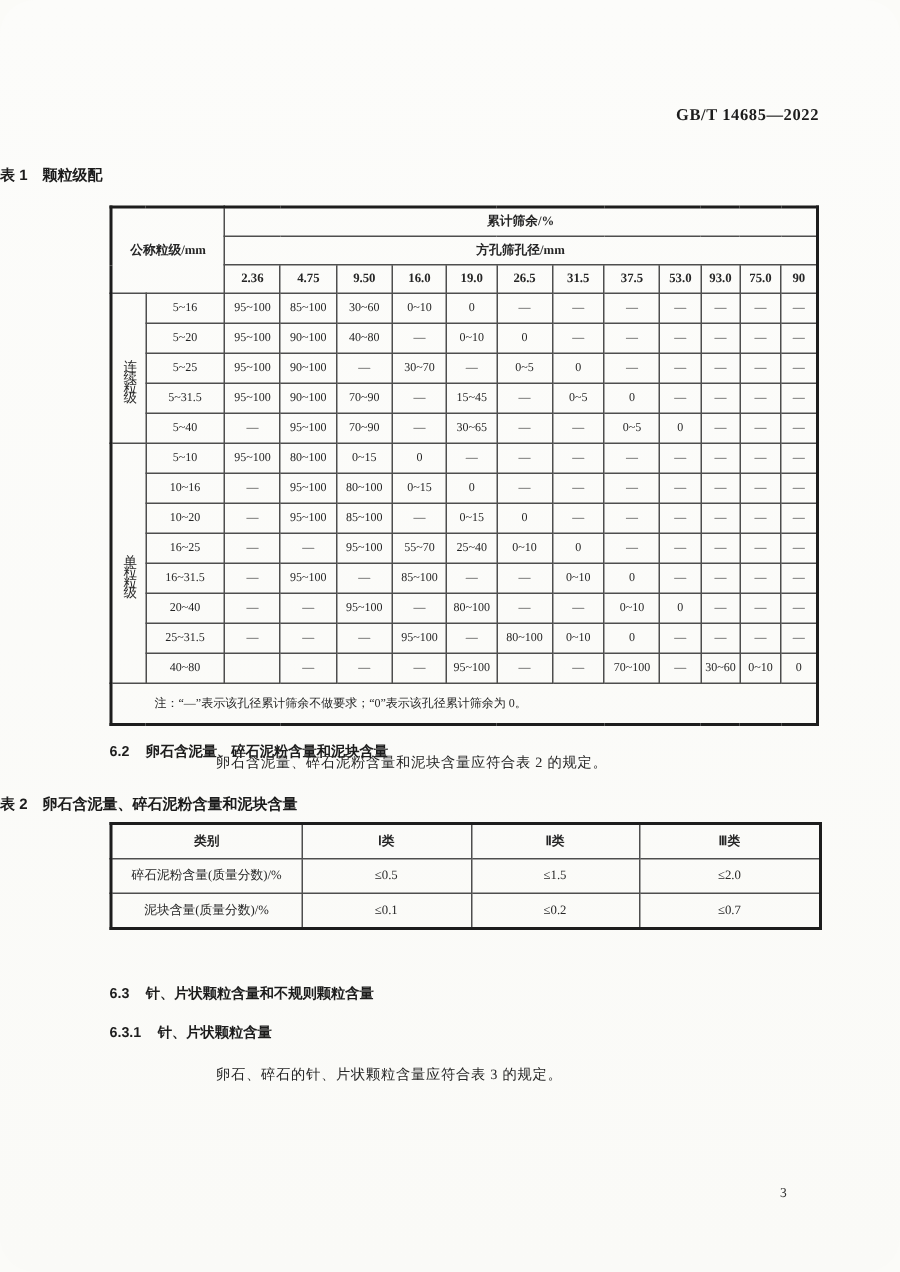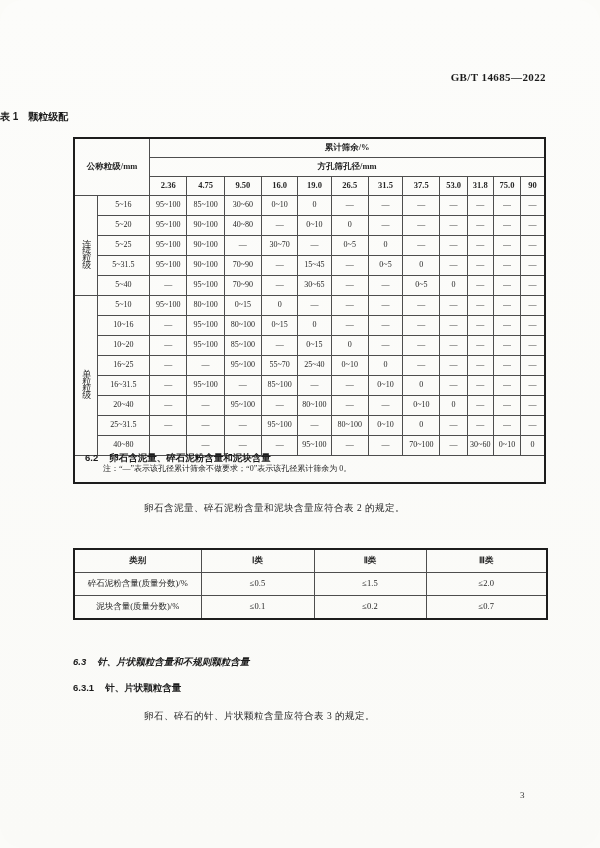--- a/index.html
+++ b/index.html
@@ -53,22 +53,22 @@
     font-size:8px;white-space:normal;
   }
   #table2 th{height:20px;font-size:8.5px;margin-left:30px;}
   #table2 td{height:20px;font-size:8.5px;}
   .sec-head{
     position:absolute;left:73px;
     font-family:"Liberation Sans", sans-serif;
     font-weight:bold;font-size:9.5px;color:#1c1c1c;
     white-space:nowrap;
   }
-  #sec62{top:452px;margin-left:12px;}
-  #sec63{top:656px;font-style:italic;}
+  #sec62{top:495px;}
+  #sec63{top:656px;}
   #sec631{top:682px;}
   .sec-num{margin-right:11px;}
   .body-text{
     position:absolute;left:96px;
     font-size:9.5px;color:#262626;white-space:nowrap;
     letter-spacing:0.5px;
     padding-left:48px;
   }
   #sec62-body{top:502px;}
   #sec631-body{top:710px;}
@@ -114,21 +114,21 @@
       <tr id="t1-sizes">
           <th>2.36</th>
           <th>4.75</th>
           <th>9.50</th>
           <th>16.0</th>
           <th>19.0</th>
           <th>26.5</th>
           <th>31.5</th>
           <th>37.5</th>
           <th>53.0</th>
-          <th>31.8</th>
+          <th>93.0</th>
           <th>75.0</th>
           <th>90</th>
         </tr>
     </thead>
     <tbody id="t1-body">
         <tr>
           <td class="grp" rowspan="5">连续粒级</td>
           <td class="grade">5~16</td>
           <td>95~100</td>
           <td>85~100</td>
@@ -328,20 +328,21 @@
           <td colspan="14" class="note">注：“—”表示该孔径累计筛余不做要求；“0”表示该孔径累计筛余为 0。</td>
         </tr>
       </tbody>
   </table>
 
   <div class="sec-head" id="sec62">
     <span class="sec-num">6.2</span><span>卵石含泥量、碎石泥粉含量和泥块含量</span>
   </div>
   <div class="body-text" id="sec62-body">卵石含泥量、碎石泥粉含量和泥块含量应符合表 2 的规定。</div>
 
+  <div class="tbl-title" id="t2-title">表 2　卵石含泥量、碎石泥粉含量和泥块含量</div>
 
   <table id="table2">
     <colgroup>
       <col style="width:127px">
         <col style="width:113px">
         <col style="width:112px">
         <col style="width:121px">
     </colgroup>
     <thead>
       <tr id="t2-head">

